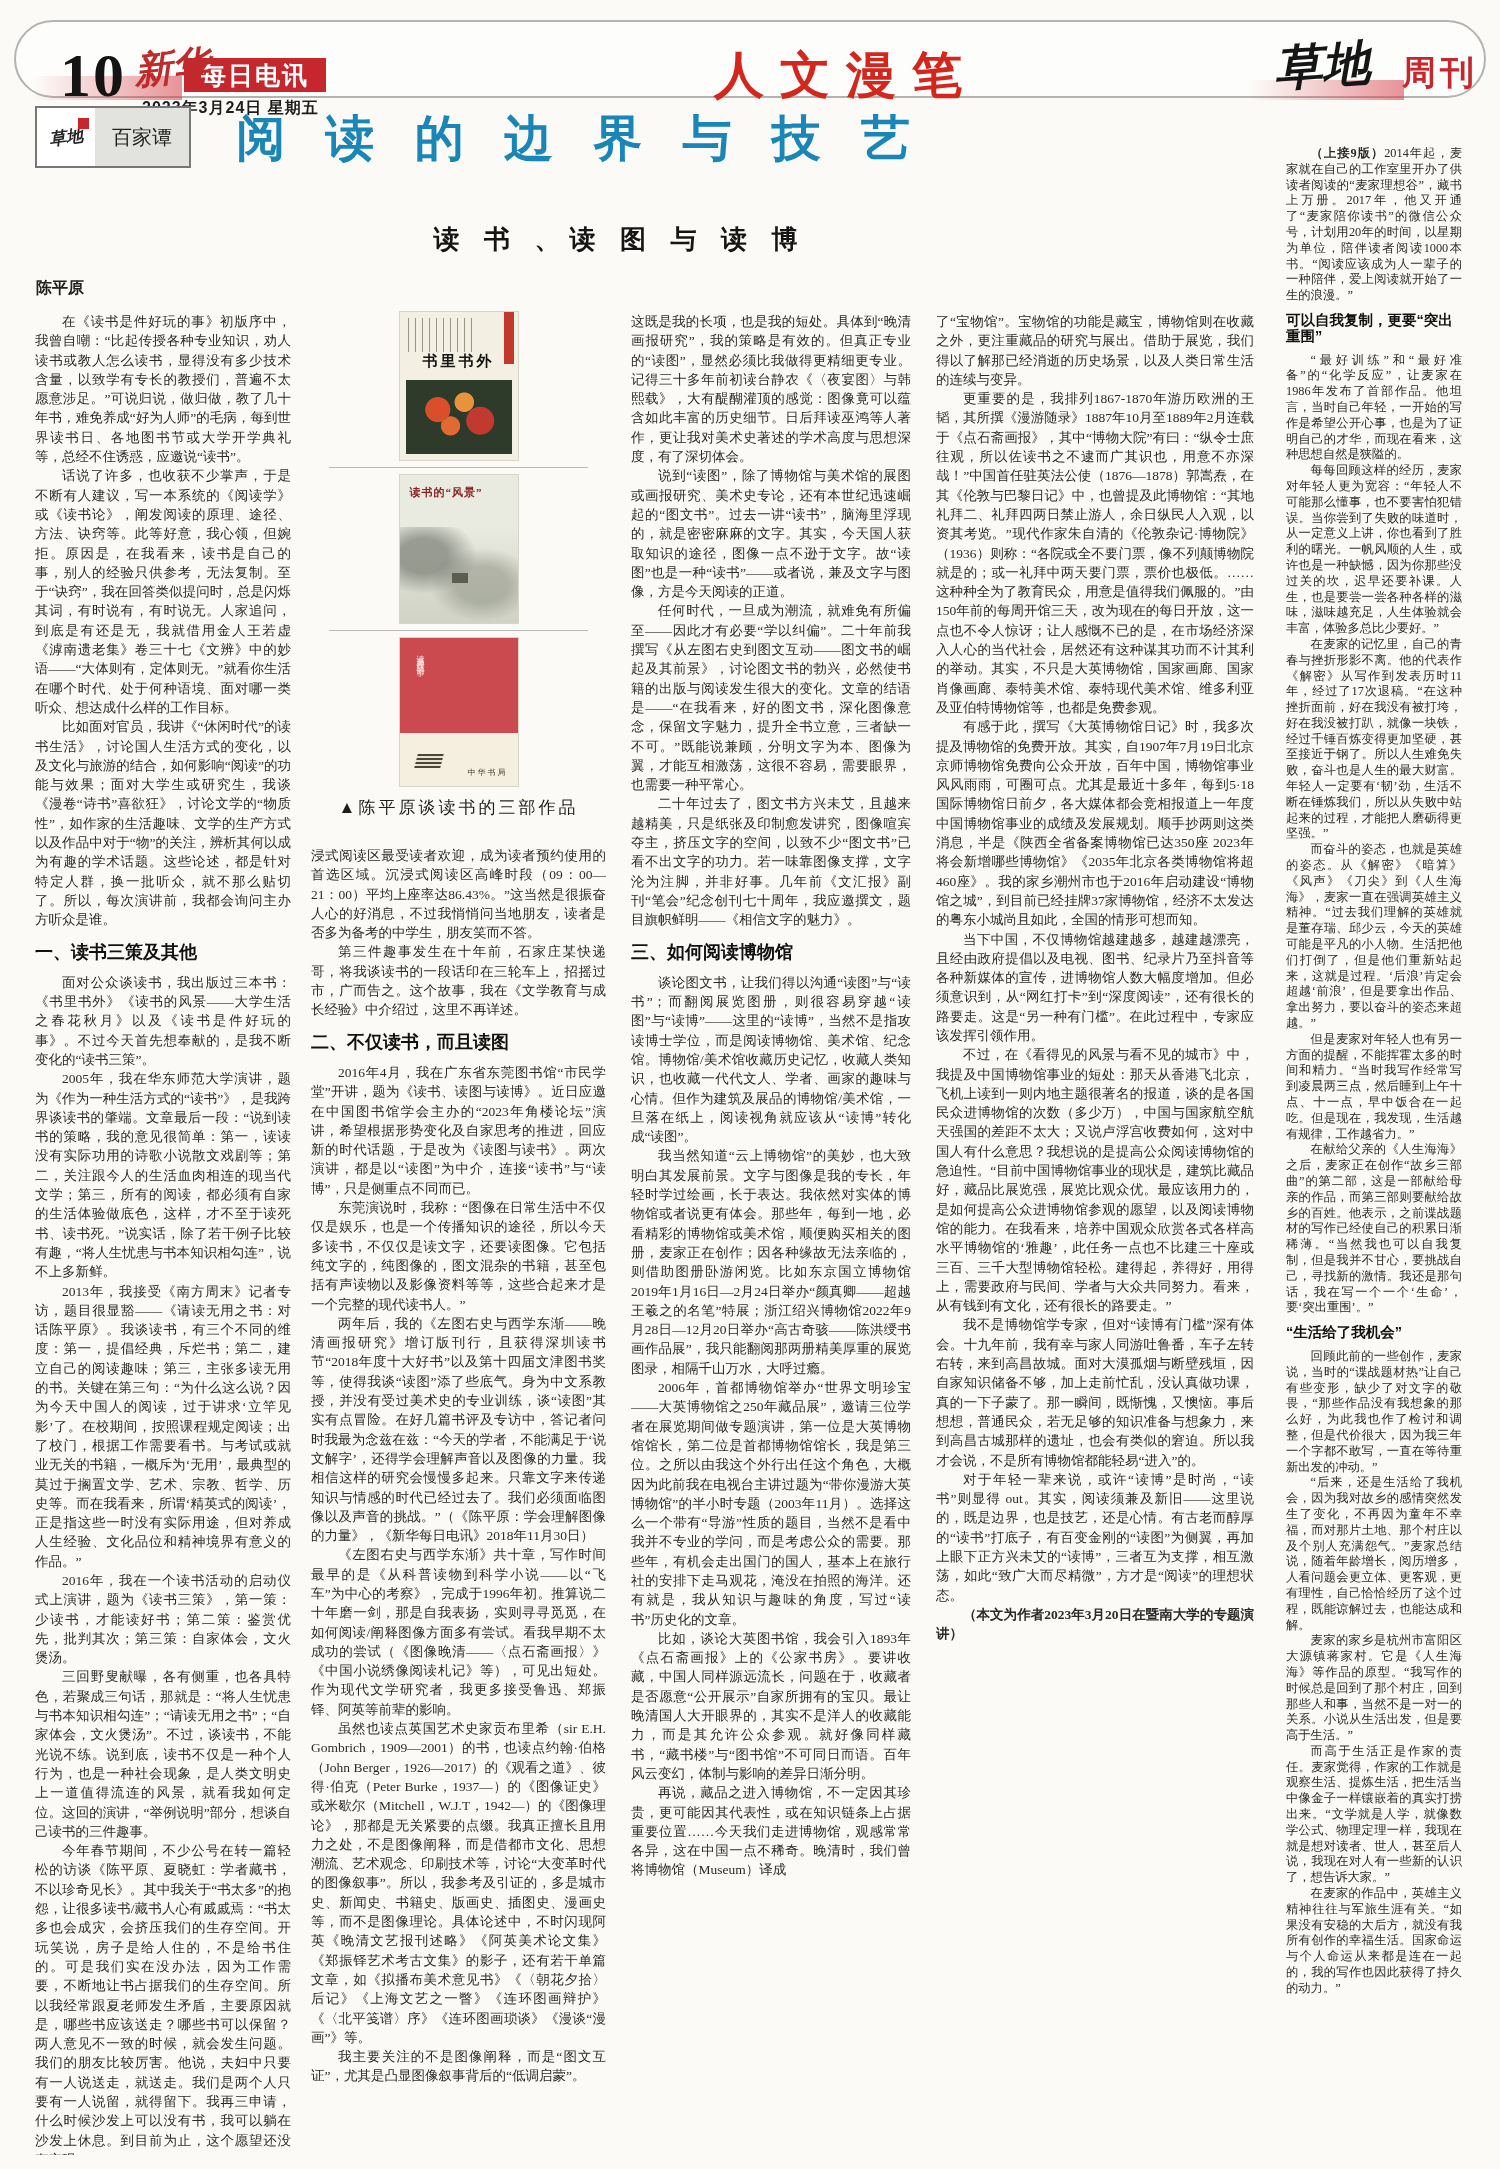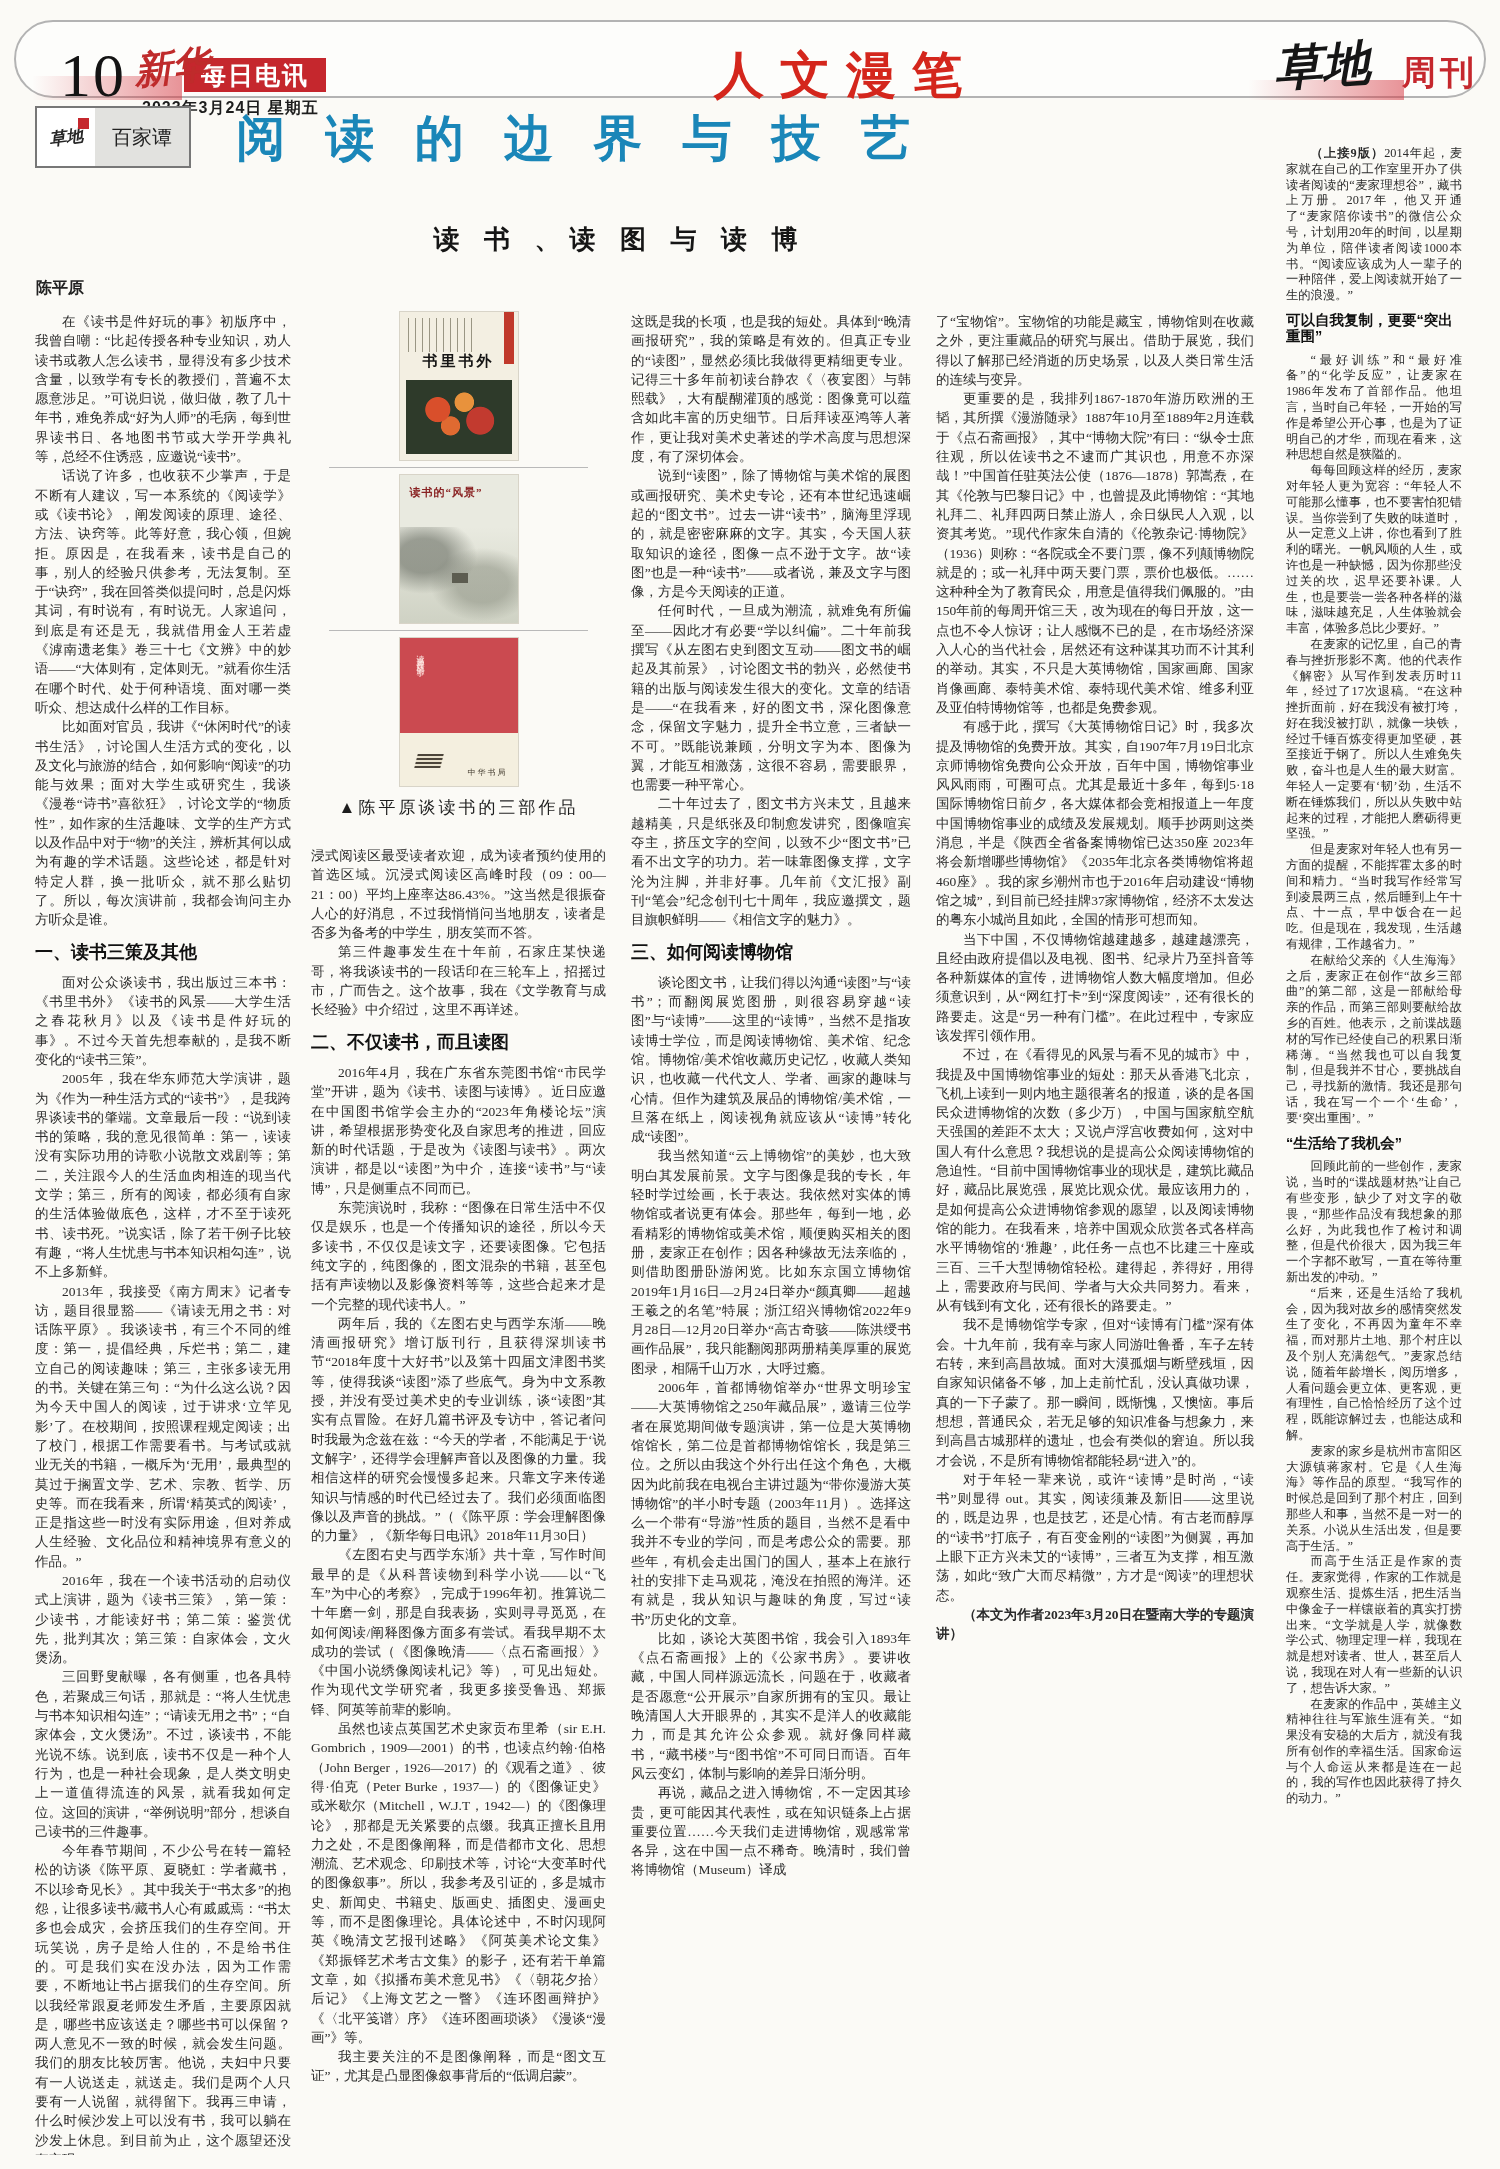--- a/index.html
+++ b/index.html
@@ -3,21 +3,21 @@
 <meta charset="utf-8">
 <style>
   html,body{margin:0;padding:0;}
   .page{position:relative;width:1500px;height:2169px;background:#fbfaf6;overflow:hidden;
         font-family:"Liberation Serif","DejaVu Serif",serif;color:#262626;}
   
   .band{position:absolute;left:14px;top:20px;width:1468px;height:74px;
         border:2px solid #b3b3b3;border-radius:40px;background:#fdfdfb;}
   .pn-swoosh{position:absolute;left:16px;top:54px;width:150px;height:24px;
         background:linear-gradient(to left,rgba(214,60,70,.55),rgba(214,60,70,0));}
-  .pagenum{position:absolute;left:44px;top:18px;font-size:62px;font-weight:400;color:#141414;letter-spacing:2px;}
+  .pagenum{position:absolute;left:44px;top:18px;font-size:62px;font-weight:700;color:#141414;letter-spacing:2px;}
   .mast-script{position:absolute;left:118px;top:20px;font-size:38px;font-weight:800;font-style:italic;
         color:#bf2b2b;transform:rotate(-6deg);z-index:3;font-family:"Liberation Serif",serif;}
   .mast-box{position:absolute;left:168px;top:36px;width:142px;height:34px;background:#c5272d;color:#fff;
         font-family:"Liberation Sans",sans-serif;font-weight:bold;font-size:25px;line-height:34px;
         text-align:center;letter-spacing:2px;z-index:2;}
   .mast-date{position:absolute;left:126px;top:76px;font-size:16px;font-weight:bold;color:#1d1d1d;
         font-family:"Liberation Sans",sans-serif;letter-spacing:1px;}
   .section-title{position:absolute;left:600px;top:20px;width:460px;text-align:center;
         font-size:50px;font-weight:800;color:#d4261c;letter-spacing:16px;}
   .weekly-script{position:absolute;left:1258px;top:12px;font-size:48px;font-weight:800;font-style:italic;
@@ -181,20 +181,21 @@
       <p>我不是博物馆学专家，但对“读博有门槛”深有体会。十九年前，我有幸与家人同游吐鲁番，车子左转右转，来到高昌故城。面对大漠孤烟与断壁残垣，因自家知识储备不够，加上走前忙乱，没认真做功课，真的一下子蒙了。那一瞬间，既惭愧，又懊恼。事后想想，普通民众，若无足够的知识准备与想象力，来到高昌古城那样的遗址，也会有类似的窘迫。所以我才会说，不是所有博物馆都能轻易“进入”的。</p>
       <p>对于年轻一辈来说，或许“读博”是时尚，“读书”则显得 out。其实，阅读须兼及新旧——这里说的，既是边界，也是技艺，还是心情。有古老而醇厚的“读书”打底子，有百变金刚的“读图”为侧翼，再加上眼下正方兴未艾的“读博”，三者互为支撑，相互激荡，如此“致广大而尽精微”，方才是“阅读”的理想状态。</p>
       <p class="note">（本文为作者2023年3月20日在暨南大学的专题演讲）</p>
     </div>
   <div class="col col-e">
       <p><b>（上接9版）</b>2014年起，麦家就在自己的工作室里开办了供读者阅读的“麦家理想谷”，藏书上万册。2017年，他又开通了“麦家陪你读书”的微信公众号，计划用20年的时间，以星期为单位，陪伴读者阅读1000本书。“阅读应该成为人一辈子的一种陪伴，爱上阅读就开始了一生的浪漫。”</p>
       <div class="h">可以自我复制，更要“突出重围”</div>
       <p>“最好训练”和“最好准备”的“化学反应”，让麦家在1986年发布了首部作品。他坦言，当时自己年轻，一开始的写作是希望公开心事，也是为了证明自己的才华，而现在看来，这种思想自然是狭隘的。</p>
       <p>每每回顾这样的经历，麦家对年轻人更为宽容：“年轻人不可能那么懂事，也不要害怕犯错误。当你尝到了失败的味道时，从一定意义上讲，你也看到了胜利的曙光。一帆风顺的人生，或许也是一种缺憾，因为你那些没过关的坎，迟早还要补课。人生，也是要尝一尝各种各样的滋味，滋味越充足，人生体验就会丰富，体验多总比少要好。”</p>
       <p>在麦家的记忆里，自己的青春与挫折形影不离。他的代表作《解密》从写作到发表历时11年，经过了17次退稿。“在这种挫折面前，好在我没有被打垮，好在我没被打趴，就像一块铁，经过千锤百炼变得更加坚硬，甚至接近于钢了。所以人生难免失败，奋斗也是人生的最大财富。年轻人一定要有‘韧’劲，生活不断在锤炼我们，所以从失败中站起来的过程，才能把人磨砺得更坚强。”</p>
+      <p>而奋斗的姿态，也就是英雄的姿态。从《解密》《暗算》《风声》《刀尖》到《人生海海》，麦家一直在强调英雄主义精神。“过去我们理解的英雄就是董存瑞、邱少云，今天的英雄可能是平凡的小人物。生活把他们打倒了，但是他们重新站起来，这就是过程。‘后浪’肯定会超越‘前浪’，但是要拿出作品、拿出努力，要以奋斗的姿态来超越。”</p>
       <p>但是麦家对年轻人也有另一方面的提醒，不能挥霍太多的时间和精力。“当时我写作经常写到凌晨两三点，然后睡到上午十点、十一点，早中饭合在一起吃。但是现在，我发现，生活越有规律，工作越省力。”</p>
       <p>在献给父亲的《人生海海》之后，麦家正在创作“故乡三部曲”的第二部，这是一部献给母亲的作品，而第三部则要献给故乡的百姓。他表示，之前谍战题材的写作已经使自己的积累日渐稀薄。“当然我也可以自我复制，但是我并不甘心，要挑战自己，寻找新的激情。我还是那句话，我在写一个一个‘生命’，要‘突出重围’。”</p>
       <div class="h">“生活给了我机会”</div>
       <p>回顾此前的一些创作，麦家说，当时的“谍战题材热”让自己有些变形，缺少了对文字的敬畏，“那些作品没有我想象的那么好，为此我也作了检讨和调整，但是代价很大，因为我三年一个字都不敢写，一直在等待重新出发的冲动。”</p>
       <p>“后来，还是生活给了我机会，因为我对故乡的感情突然发生了变化，不再因为童年不幸福，而对那片土地、那个村庄以及个别人充满怨气。”麦家总结说，随着年龄增长，阅历增多，人看问题会更立体、更客观，更有理性，自己恰恰经历了这个过程，既能谅解过去，也能达成和解。</p>
       <p>麦家的家乡是杭州市富阳区大源镇蒋家村。它是《人生海海》等作品的原型。“我写作的时候总是回到了那个村庄，回到那些人和事，当然不是一对一的关系。小说从生活出发，但是要高于生活。”</p>
       <p>而高于生活正是作家的责任。麦家觉得，作家的工作就是观察生活、提炼生活，把生活当中像金子一样镶嵌着的真实打捞出来。“文学就是人学，就像数学公式、物理定理一样，我现在就是想对读者、世人，甚至后人说，我现在对人有一些新的认识了，想告诉大家。”</p>
       <p>在麦家的作品中，英雄主义精神往往与军旅生涯有关。“如果没有安稳的大后方，就没有我所有创作的幸福生活。国家命运与个人命运从来都是连在一起的，我的写作也因此获得了持久的动力。”</p>
     </div>
 

